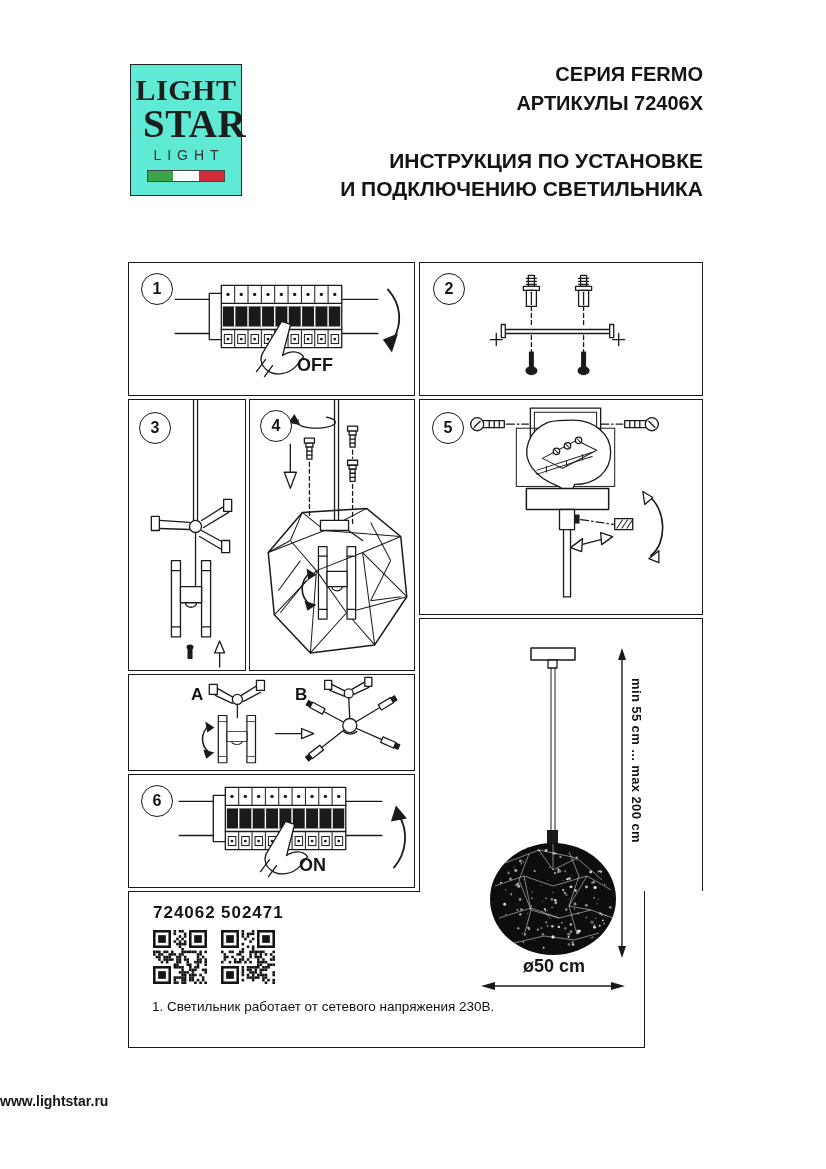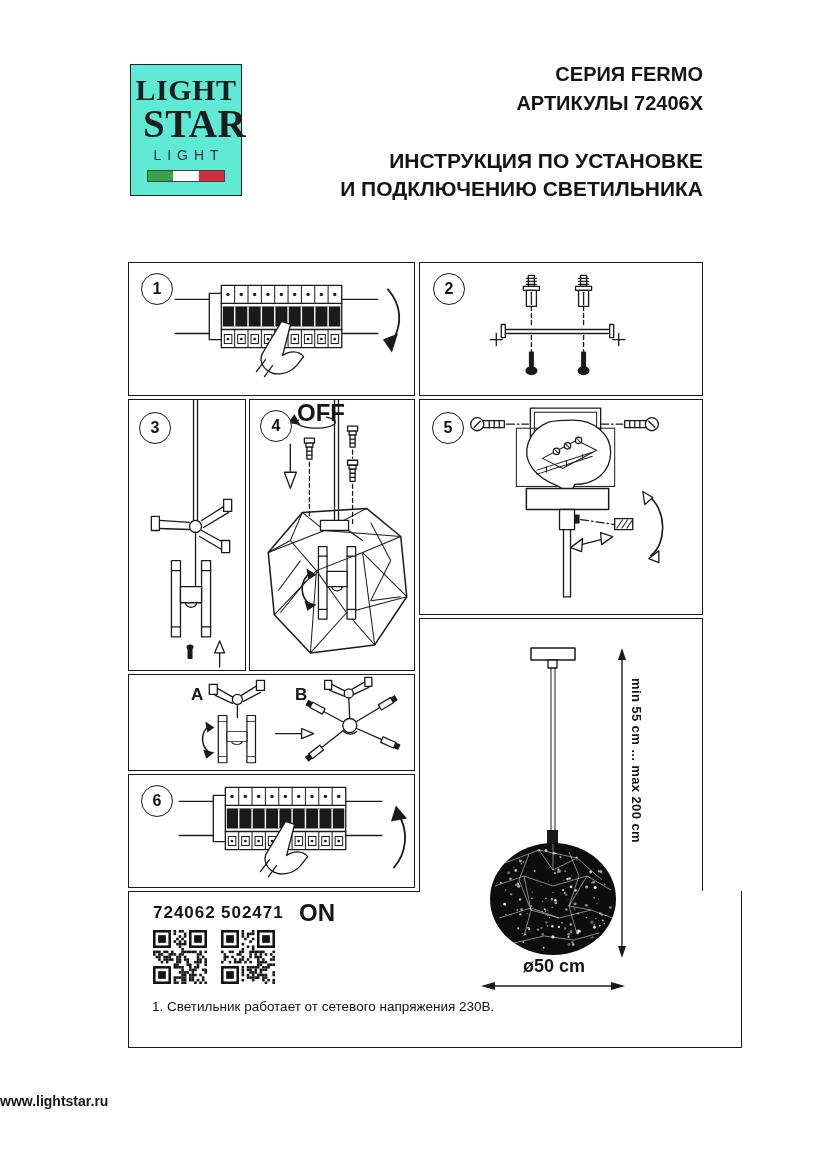--- a/index.html
+++ b/index.html
@@ -32,29 +32,29 @@
   svg.art{position:absolute;left:0;top:0;width:100%;height:100%;z-index:1;}
 
   .ln{stroke:#1a1a1a;stroke-width:1.3;fill:none;stroke-linecap:round;stroke-linejoin:round;}
   .lnt{stroke:#1a1a1a;stroke-width:1;fill:none;}
   .fw{fill:#fff;stroke:#1a1a1a;stroke-width:1.3;stroke-linejoin:round;}
   .fb{fill:#1a1a1a;stroke:none;}
   .dash{stroke-dasharray:4 3;}
   .ddot{stroke-dasharray:8 3 1.5 3;}
   .wln{stroke:rgba(255,255,255,.55);stroke-width:.9;fill:none;}
 
-  .big-label{position:absolute;font-size:24px;font-weight:600;z-index:2;margin-top:44px;}
+  .big-label{position:absolute;font-size:18px;font-weight:600;z-index:2;}
   .ab-label{position:absolute;font-size:17px;font-weight:bold;z-index:2;}
 
   
   .partial-top{position:absolute;left:128px;top:891px;width:292px;height:0;
                border-top:1.5px solid #1a1a1a;z-index:2;}
   .lamp-box{position:absolute;left:419px;top:618px;width:284px;height:273px;
             border:1.5px solid #1a1a1a;border-bottom:none;box-sizing:border-box;background:transparent;}
-  .bottom-box{position:absolute;left:128px;top:891px;width:614px;height:157px;
+  .bottom-box{position:absolute;left:128px;top:891px;width:517px;height:157px;
               border:1.5px solid #1a1a1a;border-top:none;box-sizing:border-box;}
   .lamp-wrap{position:absolute;left:419px;top:618px;width:284px;height:430px;z-index:1;}
   .dim-v{position:absolute;left:210px;top:60px;height:265px;
          writing-mode:vertical-rl;font-size:13px;font-weight:bold;letter-spacing:.4px;
          display:flex;align-items:center;}
   .dim-h{position:absolute;left:92px;top:338px;width:86px;text-align:center;
          font-size:18px;font-weight:bold;}
 
   .code-label{position:absolute;top:12px;font-size:17px;font-weight:bold;letter-spacing:1px;}
   .qr{position:absolute;top:39px;width:54px;height:54px;}

